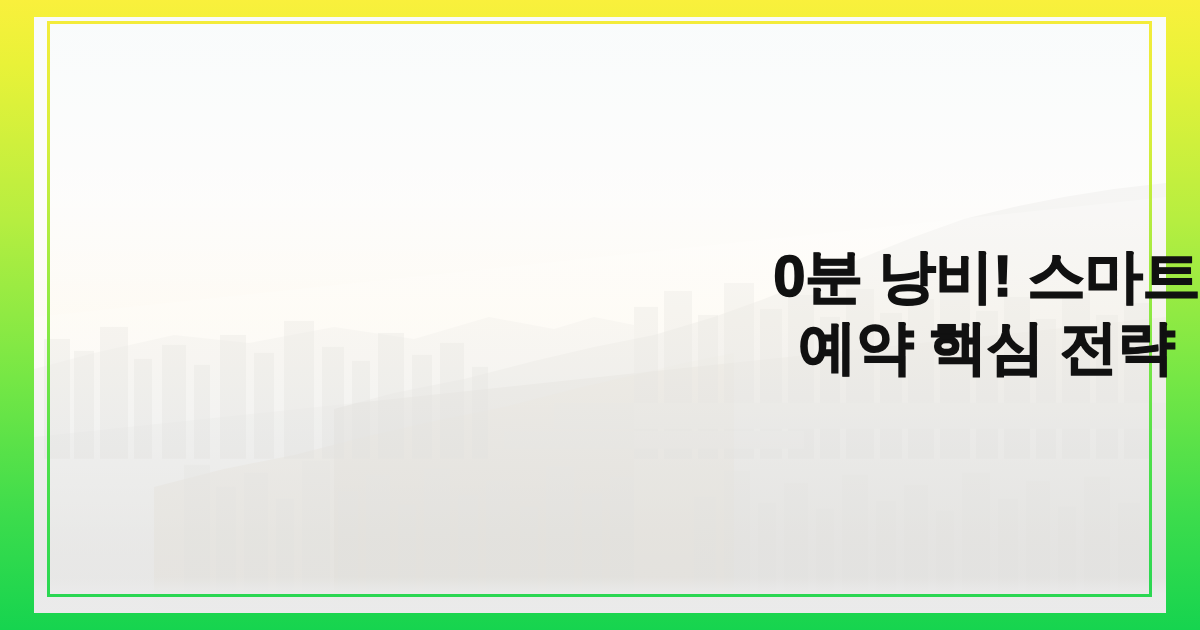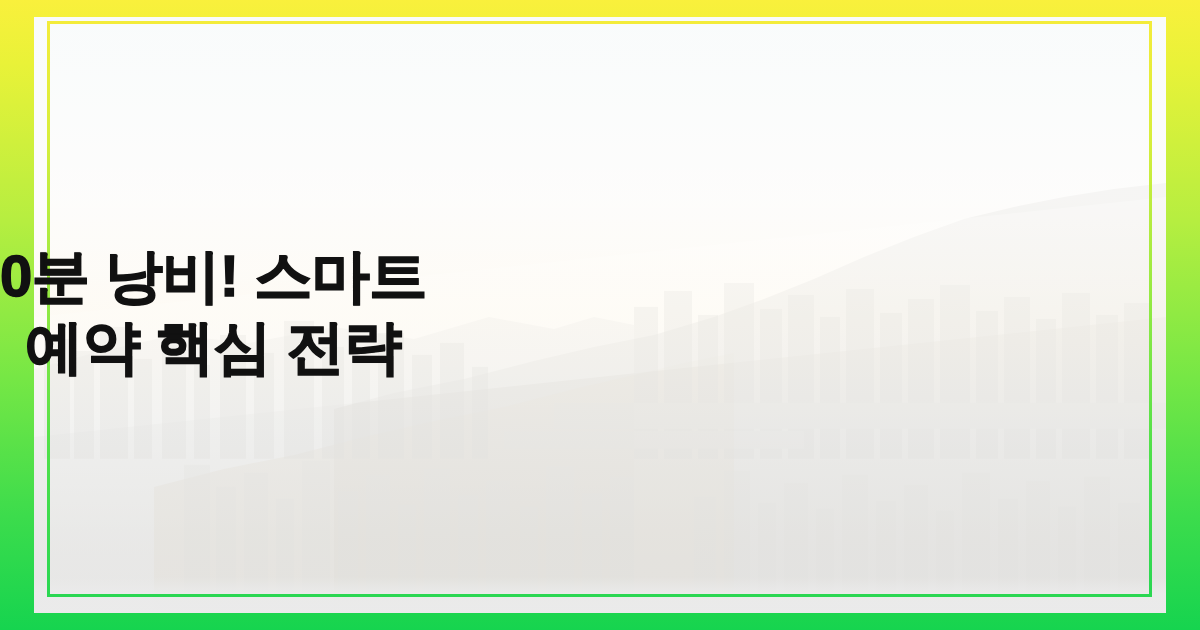--- a/index.html
+++ b/index.html
@@ -109,21 +109,21 @@
 
   
   .headline-wrap {
     position: absolute;
     left: 0;
     right: 0;
     top: 0;
     bottom: 0;
     display: flex;
     flex-direction: column;
-    align-items: flex-start;
+    align-items: flex-end;
     justify-content: center;
     padding-bottom: 6px;
     box-sizing: border-box;
   }
   .headline {
     margin: 0;
     text-align: center;
     color: #111111;
     font-family: "Liberation Sans", "DejaVu Sans", sans-serif;
     font-weight: 700;

